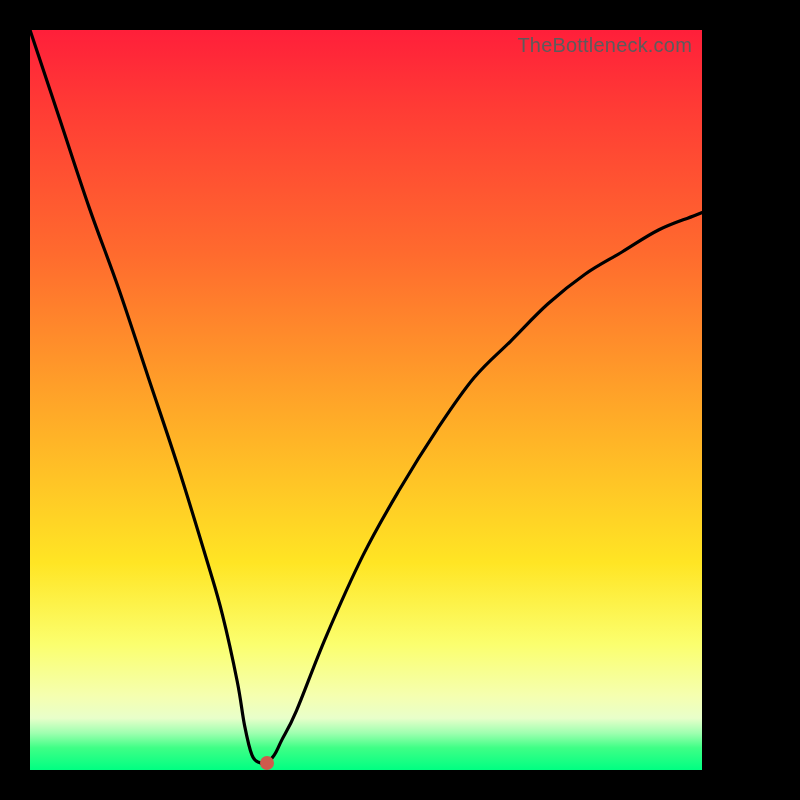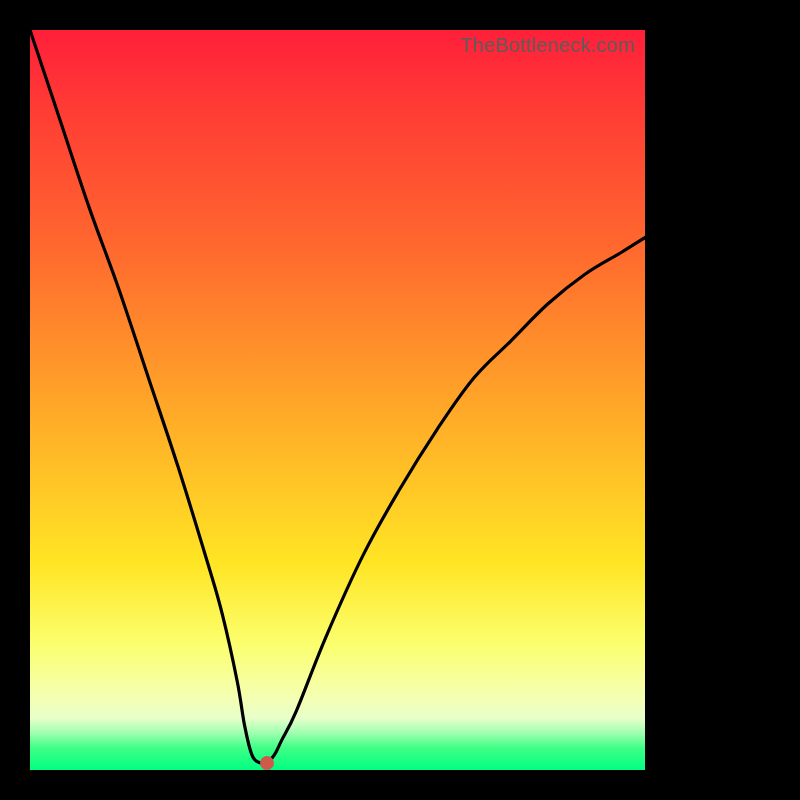--- a/index.html
+++ b/index.html
@@ -14,21 +14,21 @@
   .frame {
     width: 800px;
     height: 800px;
     background: #000;
     position: relative;
   }
   .plot-area {
     position: absolute;
     left: 30px;
     top: 30px;
-    width: 615px;
+    width: 672px;
     height: 740px;
     
     background: linear-gradient(
       to bottom,
       #ff1f3a 0%,
       #ff3a35 10%,
       #ff6a2e 30%,
       #ffb327 55%,
       #ffe524 72%,
       #fbff6e 83%,

